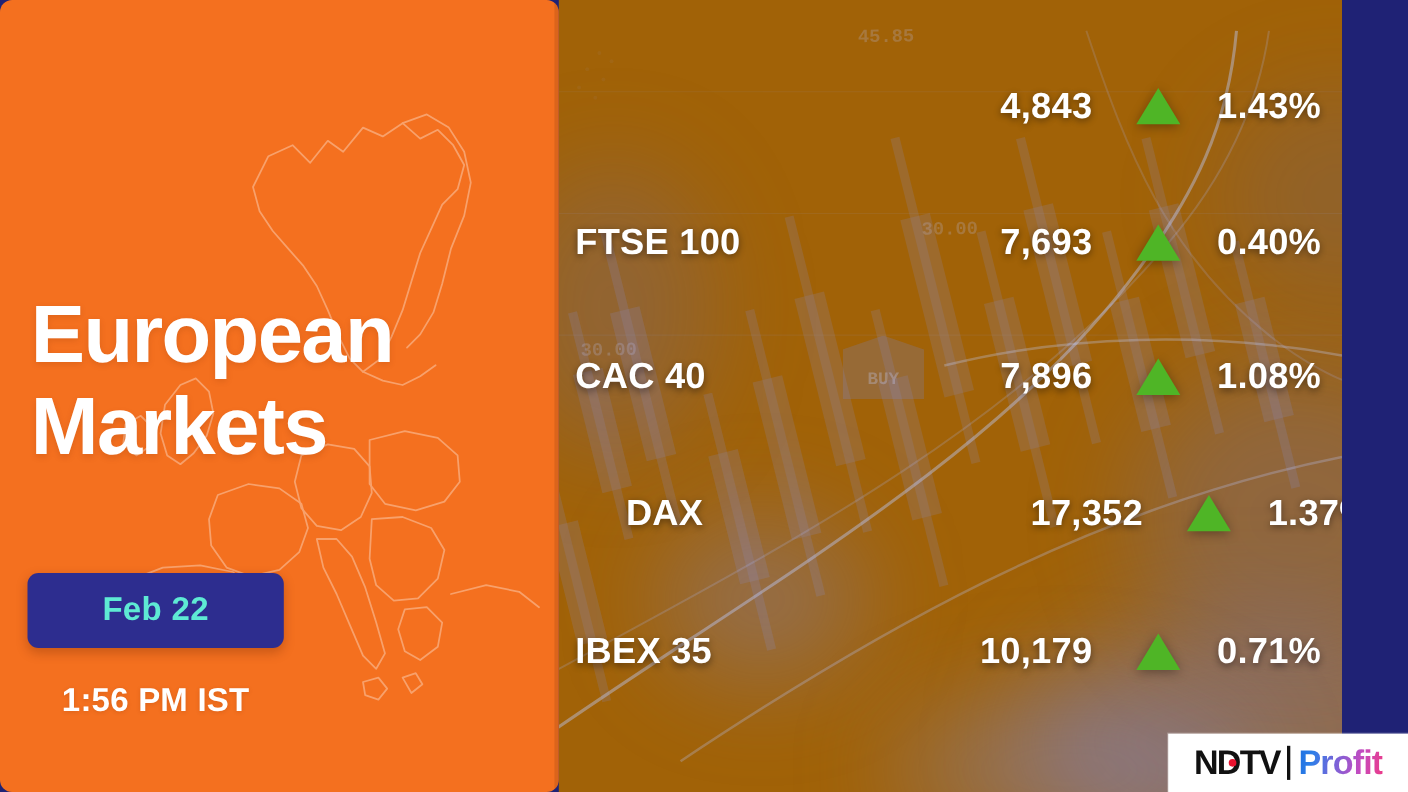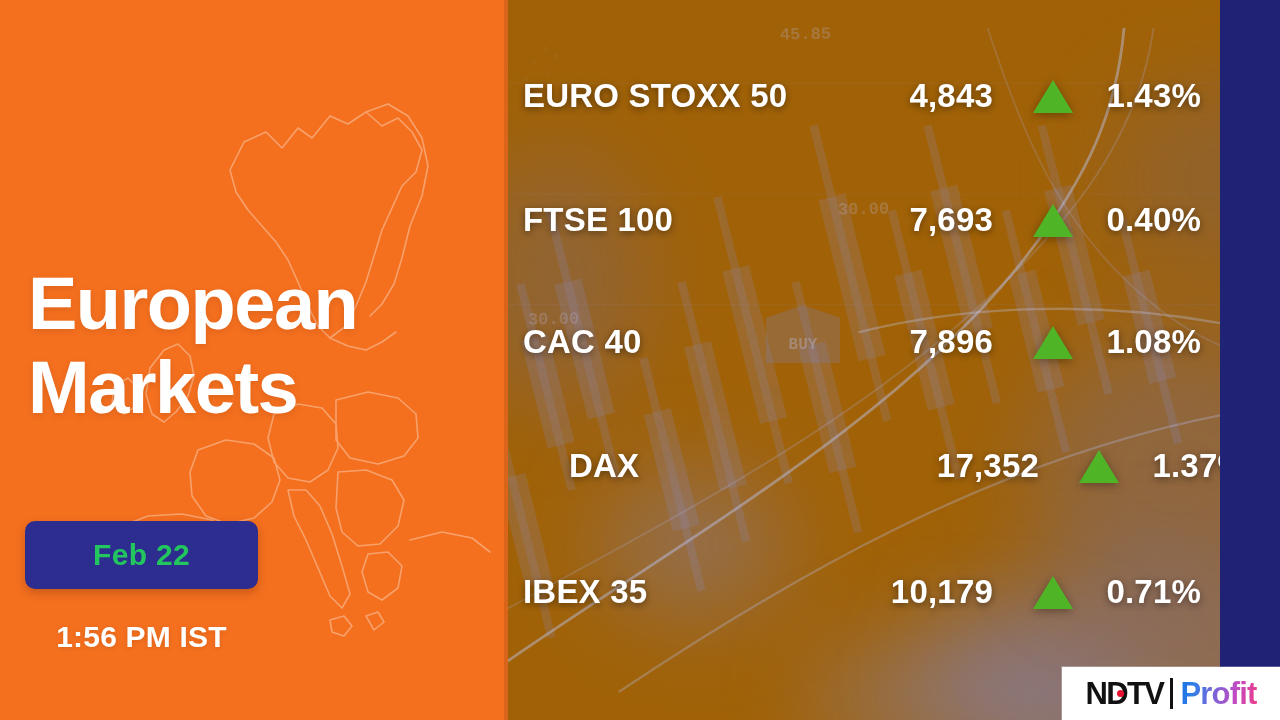--- a/index.html
+++ b/index.html
@@ -12,20 +12,21 @@
     overflow:hidden;
   }
 
   
   #left-panel {
     position:absolute; left:0; top:0;
     width:508px; height:720px;
     background:#f4701f;
     overflow:hidden;
     z-index:3;
+    border-radius:11px;
   }
   #left-panel::after{
     content:"";
     position:absolute; right:0; top:0; width:4px; height:100%;
     background:rgba(0,0,0,0.10);
   }
   #map-layer{
     position:absolute; left:0; top:0; width:100%; height:100%;
     opacity:.40; pointer-events:none;
   }
@@ -47,21 +48,21 @@
   #date-badge{
     position:absolute; left:25px; top:521px;
     width:233px; height:68px;
     background:#2d2d8f;
     border-radius:10px;
     display:flex; align-items:center; justify-content:center;
     box-shadow:0 4px 10px rgba(90,30,0,.28);
     z-index:2;
   }
   #date-badge span{
-    color:#22c55e; font-size:30px; font-weight:bold; letter-spacing:.3px;
+    color:#5eead4; font-size:30px; font-weight:bold; letter-spacing:.3px;
   }
   #time-text{
     position:absolute; left:25px; top:620px; width:233px;
     text-align:center;
     color:#ffffff; font-size:30px; font-weight:bold; letter-spacing:.2px;
     z-index:2;
     text-shadow:0 1px 4px rgba(120,45,0,.2);
   }
 
   
@@ -290,21 +291,20 @@
     <div class="bg-num" style="left:330px;top:200px;">30.00</div>
     <div class="bg-num" style="left:20px;top:310px;">30.00</div>
 
     <div class="buy-tag" style="left:216px;top:305px;">
       <span>BUY</span>
     </div>
 
     <div id="rows">
 
       <div class="row" style="top:64px;">
-        <div class="row-name">EURO STOXX 50</div>
         <div class="row-value">4,843</div>
         <div class="row-arrow">
           <div class="tri-up"></div>
         </div>
         <div class="row-pct">1.43%</div>
       </div>
 
       <div class="row" style="top:188px;">
         <div class="row-name">FTSE 100</div>
         <div class="row-value">7,693</div>

